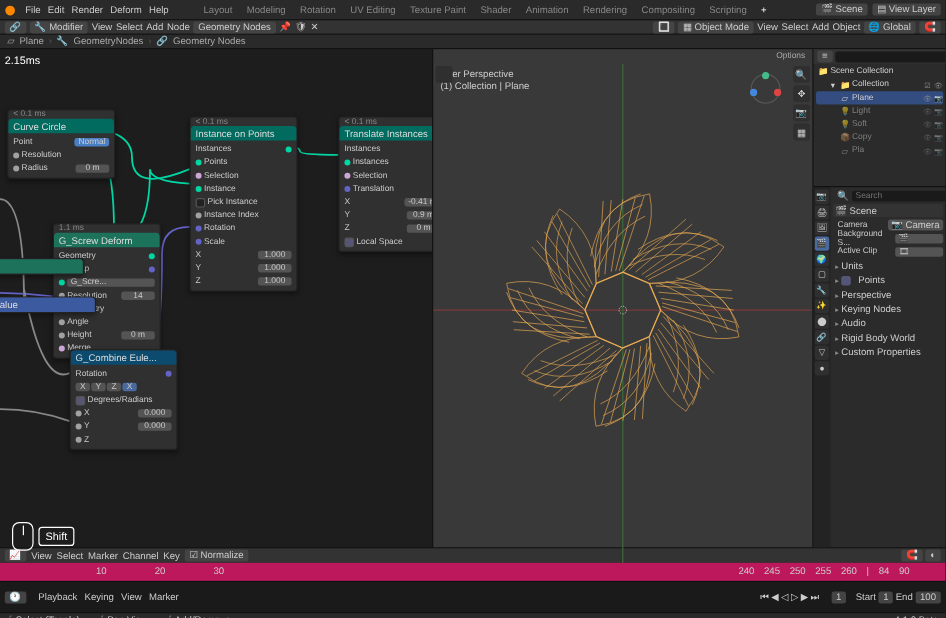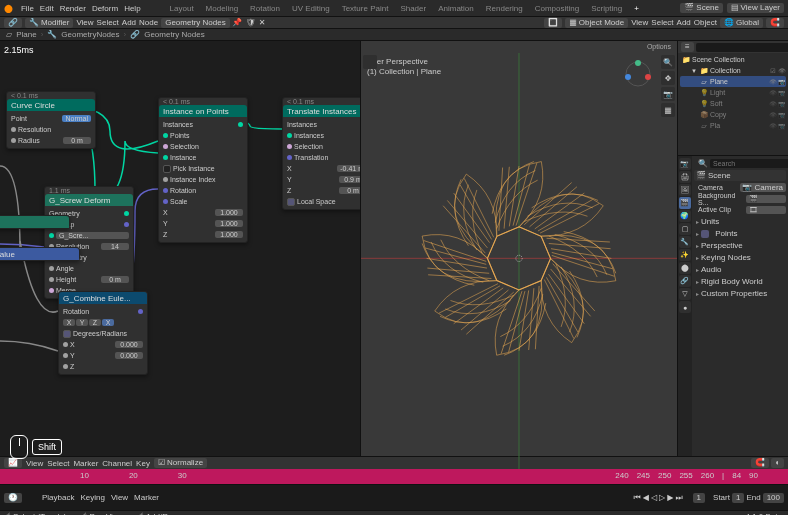--- a/index.html
+++ b/index.html
@@ -569,21 +569,21 @@
         <span>260</span>
         <span>|</span>
         <span>84</span>
         <span>90</span>
     </div>
   </div>
 </div>
 
 <div class="footer">
   <span class="pill" style="margin-left:4px">🕐</span>
-  <span style="margin-left:20px">Playback</span>
+  <span style="margin-left:10px">Playback</span>
   <span style="margin-left:6px">Keying</span>
   <span style="margin-left:6px">View</span>
   <span style="margin-left:6px">Marker</span>
   <div class="play">
     <span>⏮</span>
     <span>◀</span>
     <span>◁</span>
     <span>▷</span>
     <span>▶</span>
     <span>⏭</span>

